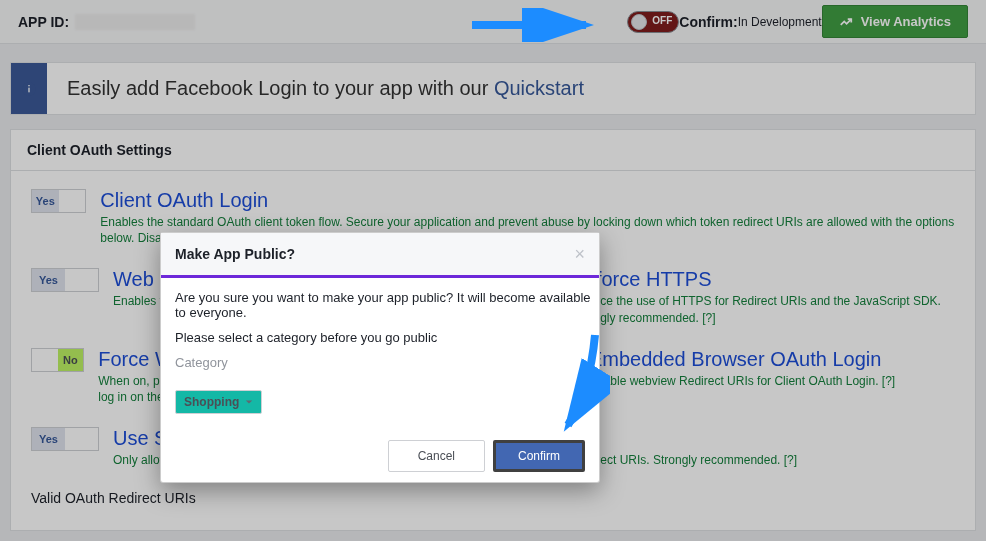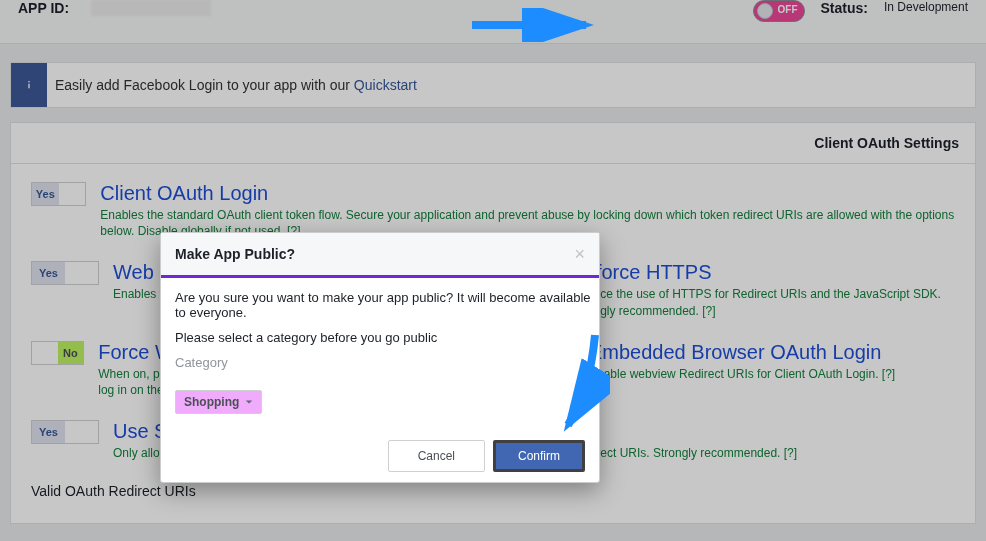--- a/index.html
+++ b/index.html
@@ -11,36 +11,35 @@
     position: relative;
     width: 986px;
     height: 541px;
     overflow: hidden;
   }
   .topbar {
     background: #f5f6f7;
     border-bottom: 1px solid #dddfe2;
     height: 44px;
     display: flex;
-    align-items: flex-start;
+    align-items: center;
     padding: 0 18px;
-    gap: 16px;
   }
   .appid-label { font-weight: 700; font-size: 14px; color:#1d2129; }
   .appid-value {
     width: 120px; height: 16px;
     background: #ececec;
     margin-left: 6px;
     display: inline-block;
     filter: blur(1px);
   }
   .spacer { flex: 1; }
   .toggle {
     width: 52px; height: 22px;
-    background: #ec4899;
+    background: #7f1d1d;
     border-radius: 11px;
     position: relative;
     display: flex; align-items: center;
     padding-left: 3px;
     border:1px solid #8a9096;
   }
   .toggle-knob {
     width: 16px; height: 16px; border-radius: 50%;
     background: #e4e6e9;
     border:1px solid #bfc4c9;
@@ -67,33 +66,32 @@
     background: #fff;
     border: 1px solid #dddfe2;
     display: flex;
     align-items: stretch;
   }
   .banner-icon {
     width: 36px; background: #3b5998;
     display: flex; align-items: center; justify-content: center;
     color: #fff;
   }
-  .banner-text { padding: 14px 8px; font-size: 14px; color:#333;}
+  .banner-text { padding: 14px 20px; font-size: 20px; color:#333;}
   .banner-text a { color: #365899; text-decoration: none; }
   .panel {
     background: #fff;
     border: 1px solid #dddfe2;
   }
   .panel-header {
     padding: 12px 16px;
     border-bottom: 1px solid #dddfe2;
     font-weight: 700;
     font-size: 14px;
     color:#1d2129;
-    text-align:right;
   }
   .panel-body { padding: 18px 20px 24px 20px; }
   .row {
     display: flex;
     gap: 28px;
     margin-bottom: 22px;
   }
   .col { flex: 1; display: flex; gap: 14px; }
   .yn {
     width: 68px; height: 24px;
@@ -133,21 +131,21 @@
   }
   .modal-title { font-weight: 700; font-size: 14px; color:#1d2129; }
   .modal-close { color:#bec2c9; font-size:18px; line-height:1; cursor:pointer; font-weight:300;}
   .modal-body { padding: 12px 0 16px 14px; font-size:13px; color:#1d2129; }
   .modal-body p { margin-bottom: 10px; }
   .cat-label { font-size:13px; color:#90949c; margin-bottom:20px; }
   .cat-select {
     display:inline-flex; align-items:center; gap:6px;
     border:1px solid #ced0d4; padding:4px 8px;
     font-size:12px; color:#4b4f56; font-weight:700;
-    background:#f0abfc;
+    background:#14b8a6;
     border-radius:2px;
   }
   .modal-footer {
     padding: 10px 14px;
     display:flex; justify-content:flex-end; gap:8px;
   }
   .btn-cancel {
     background:#fff; border:1px solid #ced0d4;
     padding:6px 29px; font-size:12px; font-weight:400;
     color:#4b4f56; border-radius:2px;
@@ -170,22 +168,29 @@
 <body>
 
 <div class="topbar">
   <span class="appid-label">APP ID:</span>
   <span class="appid-value"></span>
   <div class="spacer"></div>
   <div class="toggle">
     <div class="toggle-knob"></div>
     <span class="toggle-text">OFF</span>
   </div>
-  <span class="status-label">Status:</span>
+  <span class="status-label">Confirm:</span>
   <span class="status-value">In Development</span>
+  <button class="view-analytics">
+    <svg width="14" height="14" viewBox="0 0 24 24" fill="none" stroke="#fff" stroke-width="3">
+      <path d="M3 17 L9 11 L13 15 L21 7"></path>
+        <path d="M15 7 L21 7 L21 13"></path>
+    </svg>
+    <span>View Analytics</span>
+  </button>
 </div>
 
 <div class="content">
 
   <div class="banner">
     <div class="banner-icon">
       <svg width="16" height="16" viewBox="0 0 24 24" fill="#fff">
           <circle cx="12" cy="12" r="10" fill="#3b5998"></circle>
           <rect x="11" y="10" width="2" height="7" fill="#fff"></rect>
           <rect x="11" y="6" width="2" height="2" fill="#fff"></rect>

